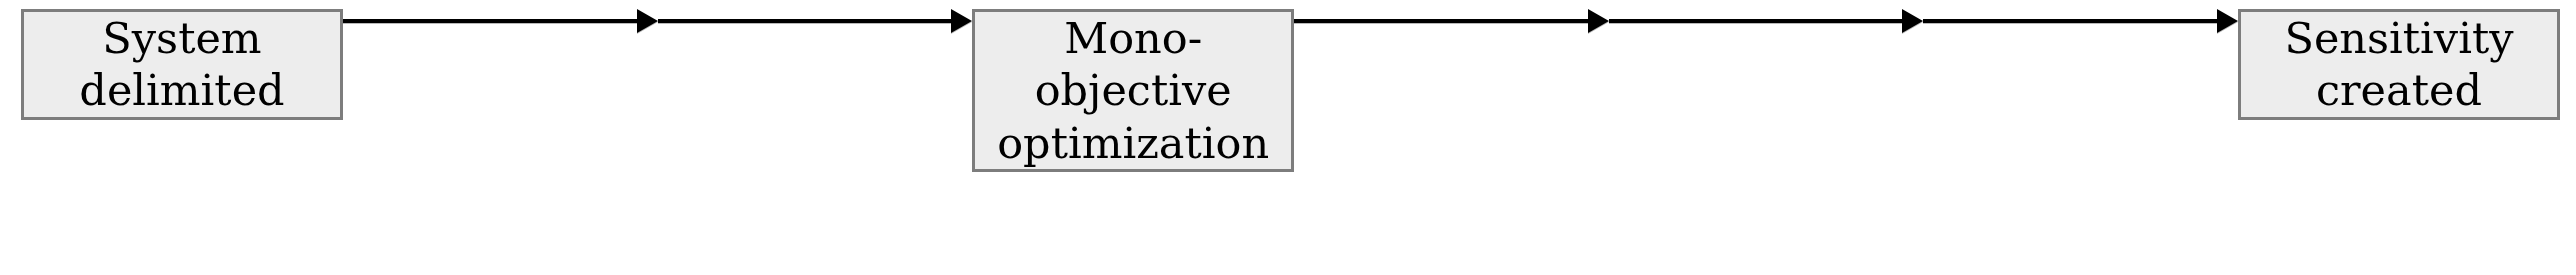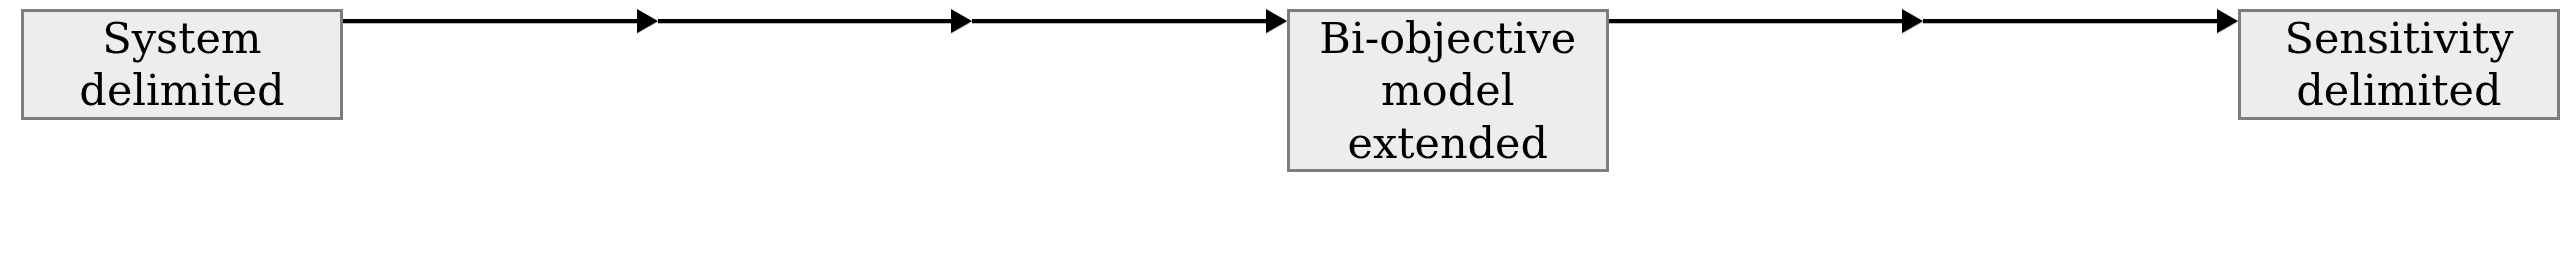--- a/index.html
+++ b/index.html
@@ -73,42 +73,42 @@
     <div class="arrow-line"></div>
     <div class="arrow-head"></div>
   </div>
 
 
   <div class="arrow" aria-hidden="true">
     <div class="arrow-line"></div>
     <div class="arrow-head"></div>
   </div>
 
+  <div class="box">
+    <span class="box-label">Mono-
+objective
+optimization</span>
+  </div>
 
   <div class="arrow" aria-hidden="true">
     <div class="arrow-line"></div>
     <div class="arrow-head"></div>
   </div>
 
-  <div class="box">
-    <span class="box-label">Bi-objective
-model
-extended</span>
-  </div>
 
   <div class="arrow" aria-hidden="true">
     <div class="arrow-line"></div>
     <div class="arrow-head"></div>
   </div>
 
 
   <div class="arrow" aria-hidden="true">
     <div class="arrow-line"></div>
     <div class="arrow-head"></div>
   </div>
 
   <div class="box">
     <span class="box-label">Sensitivity
-delimited</span>
+created</span>
   </div>
 
 </div>
 
 
 </body></html>

